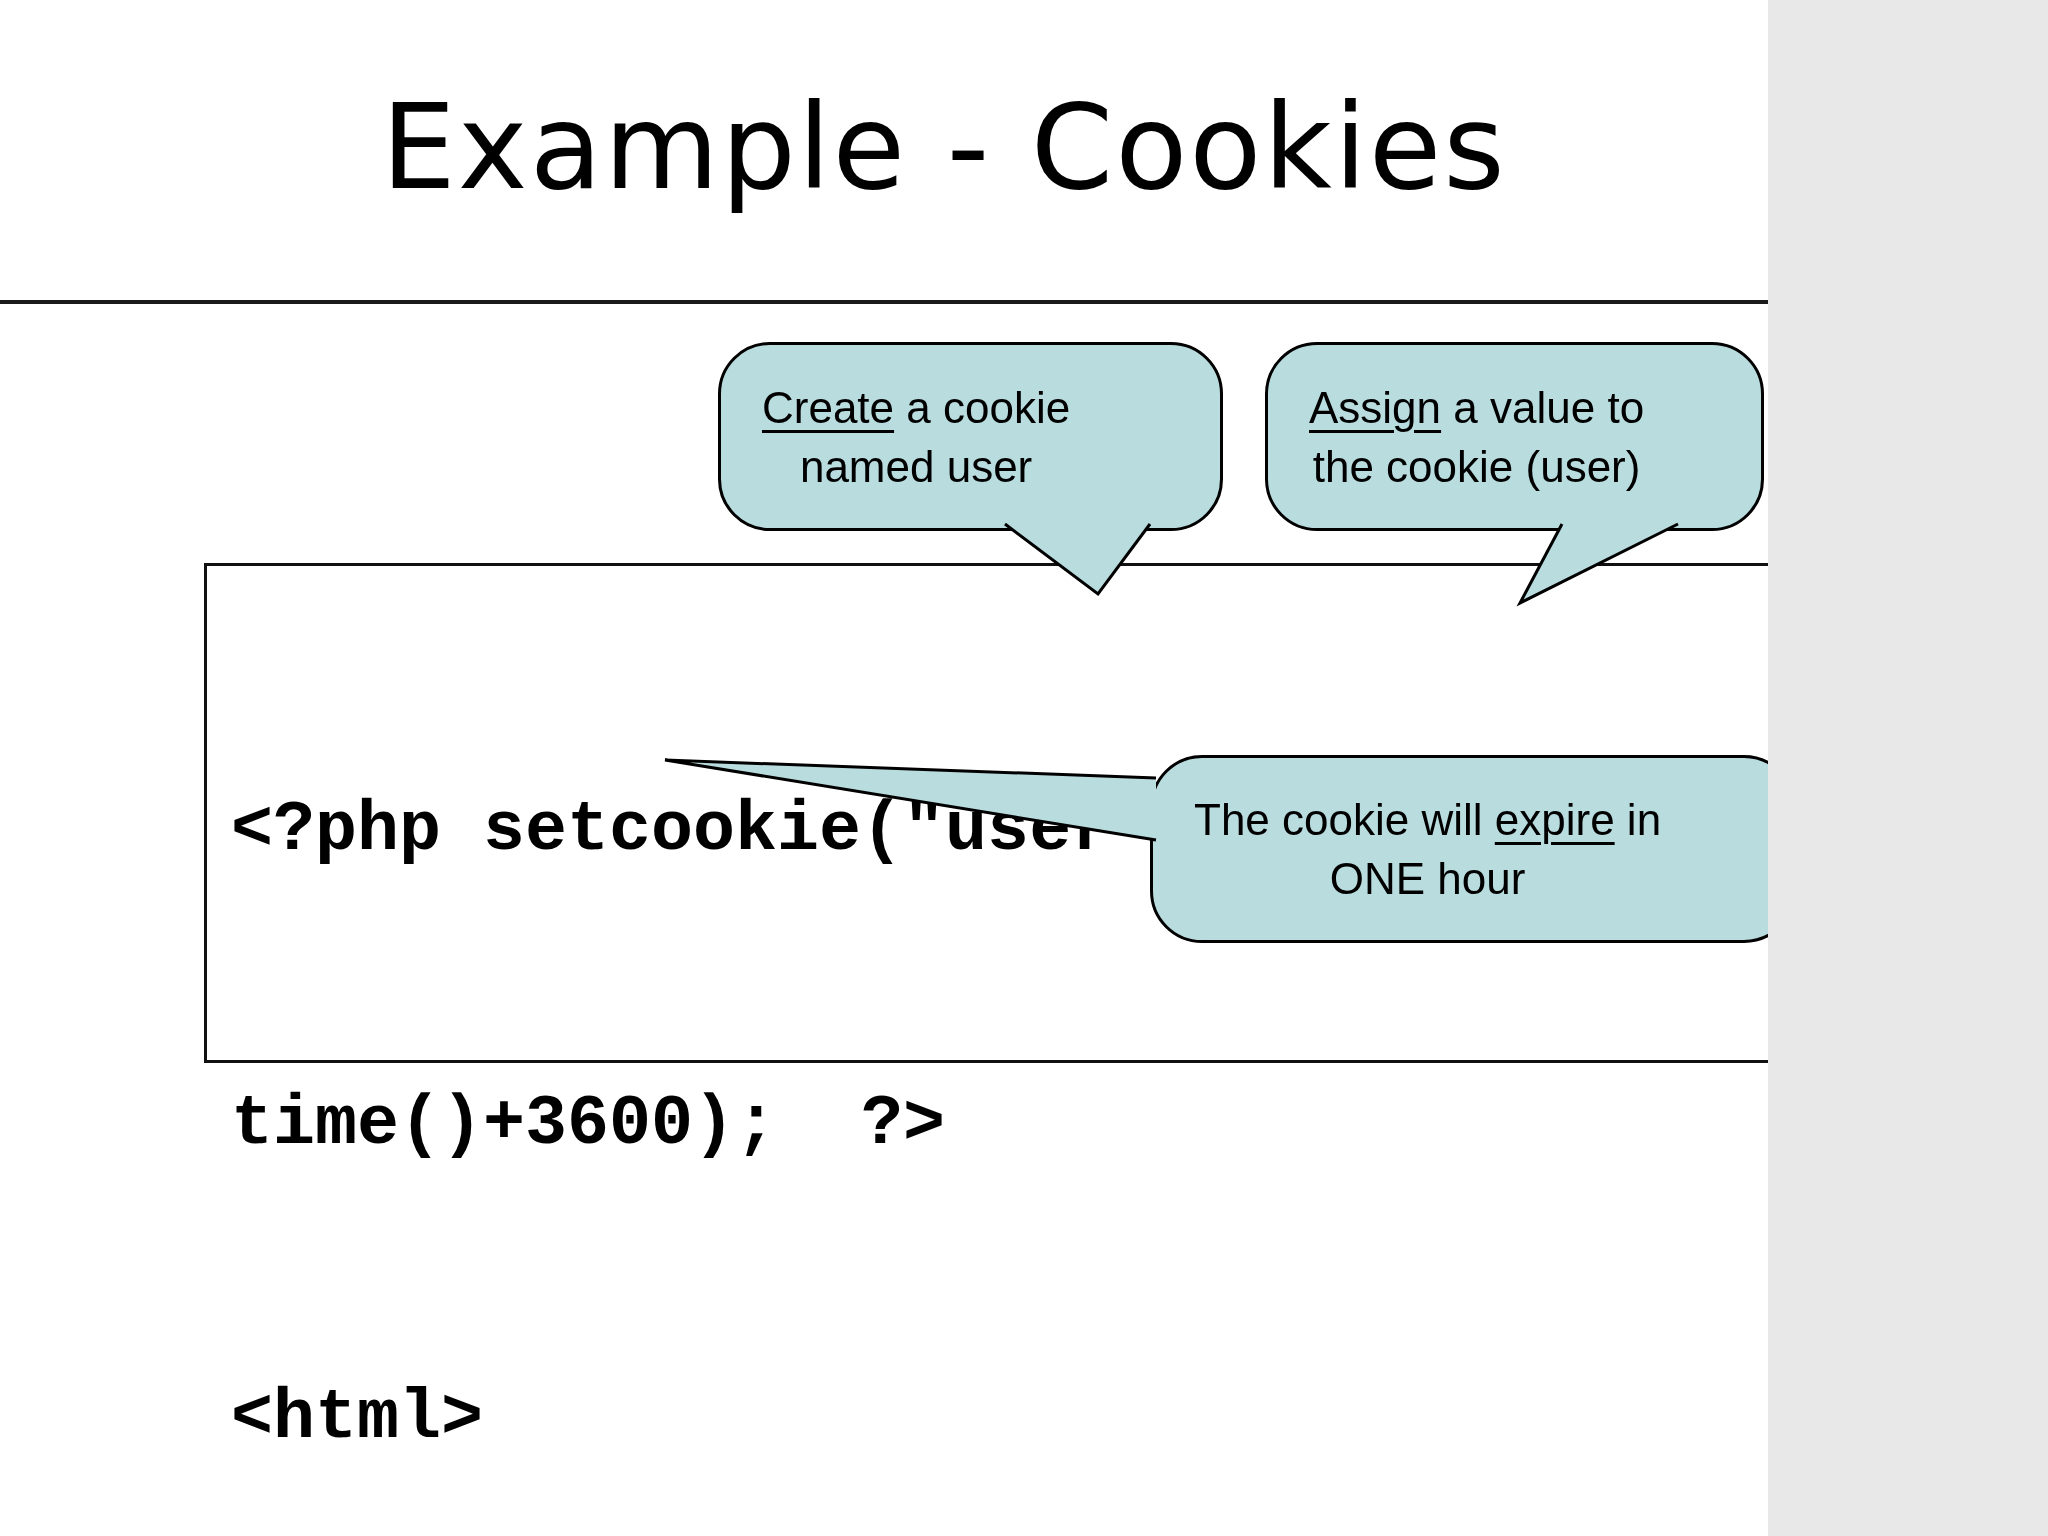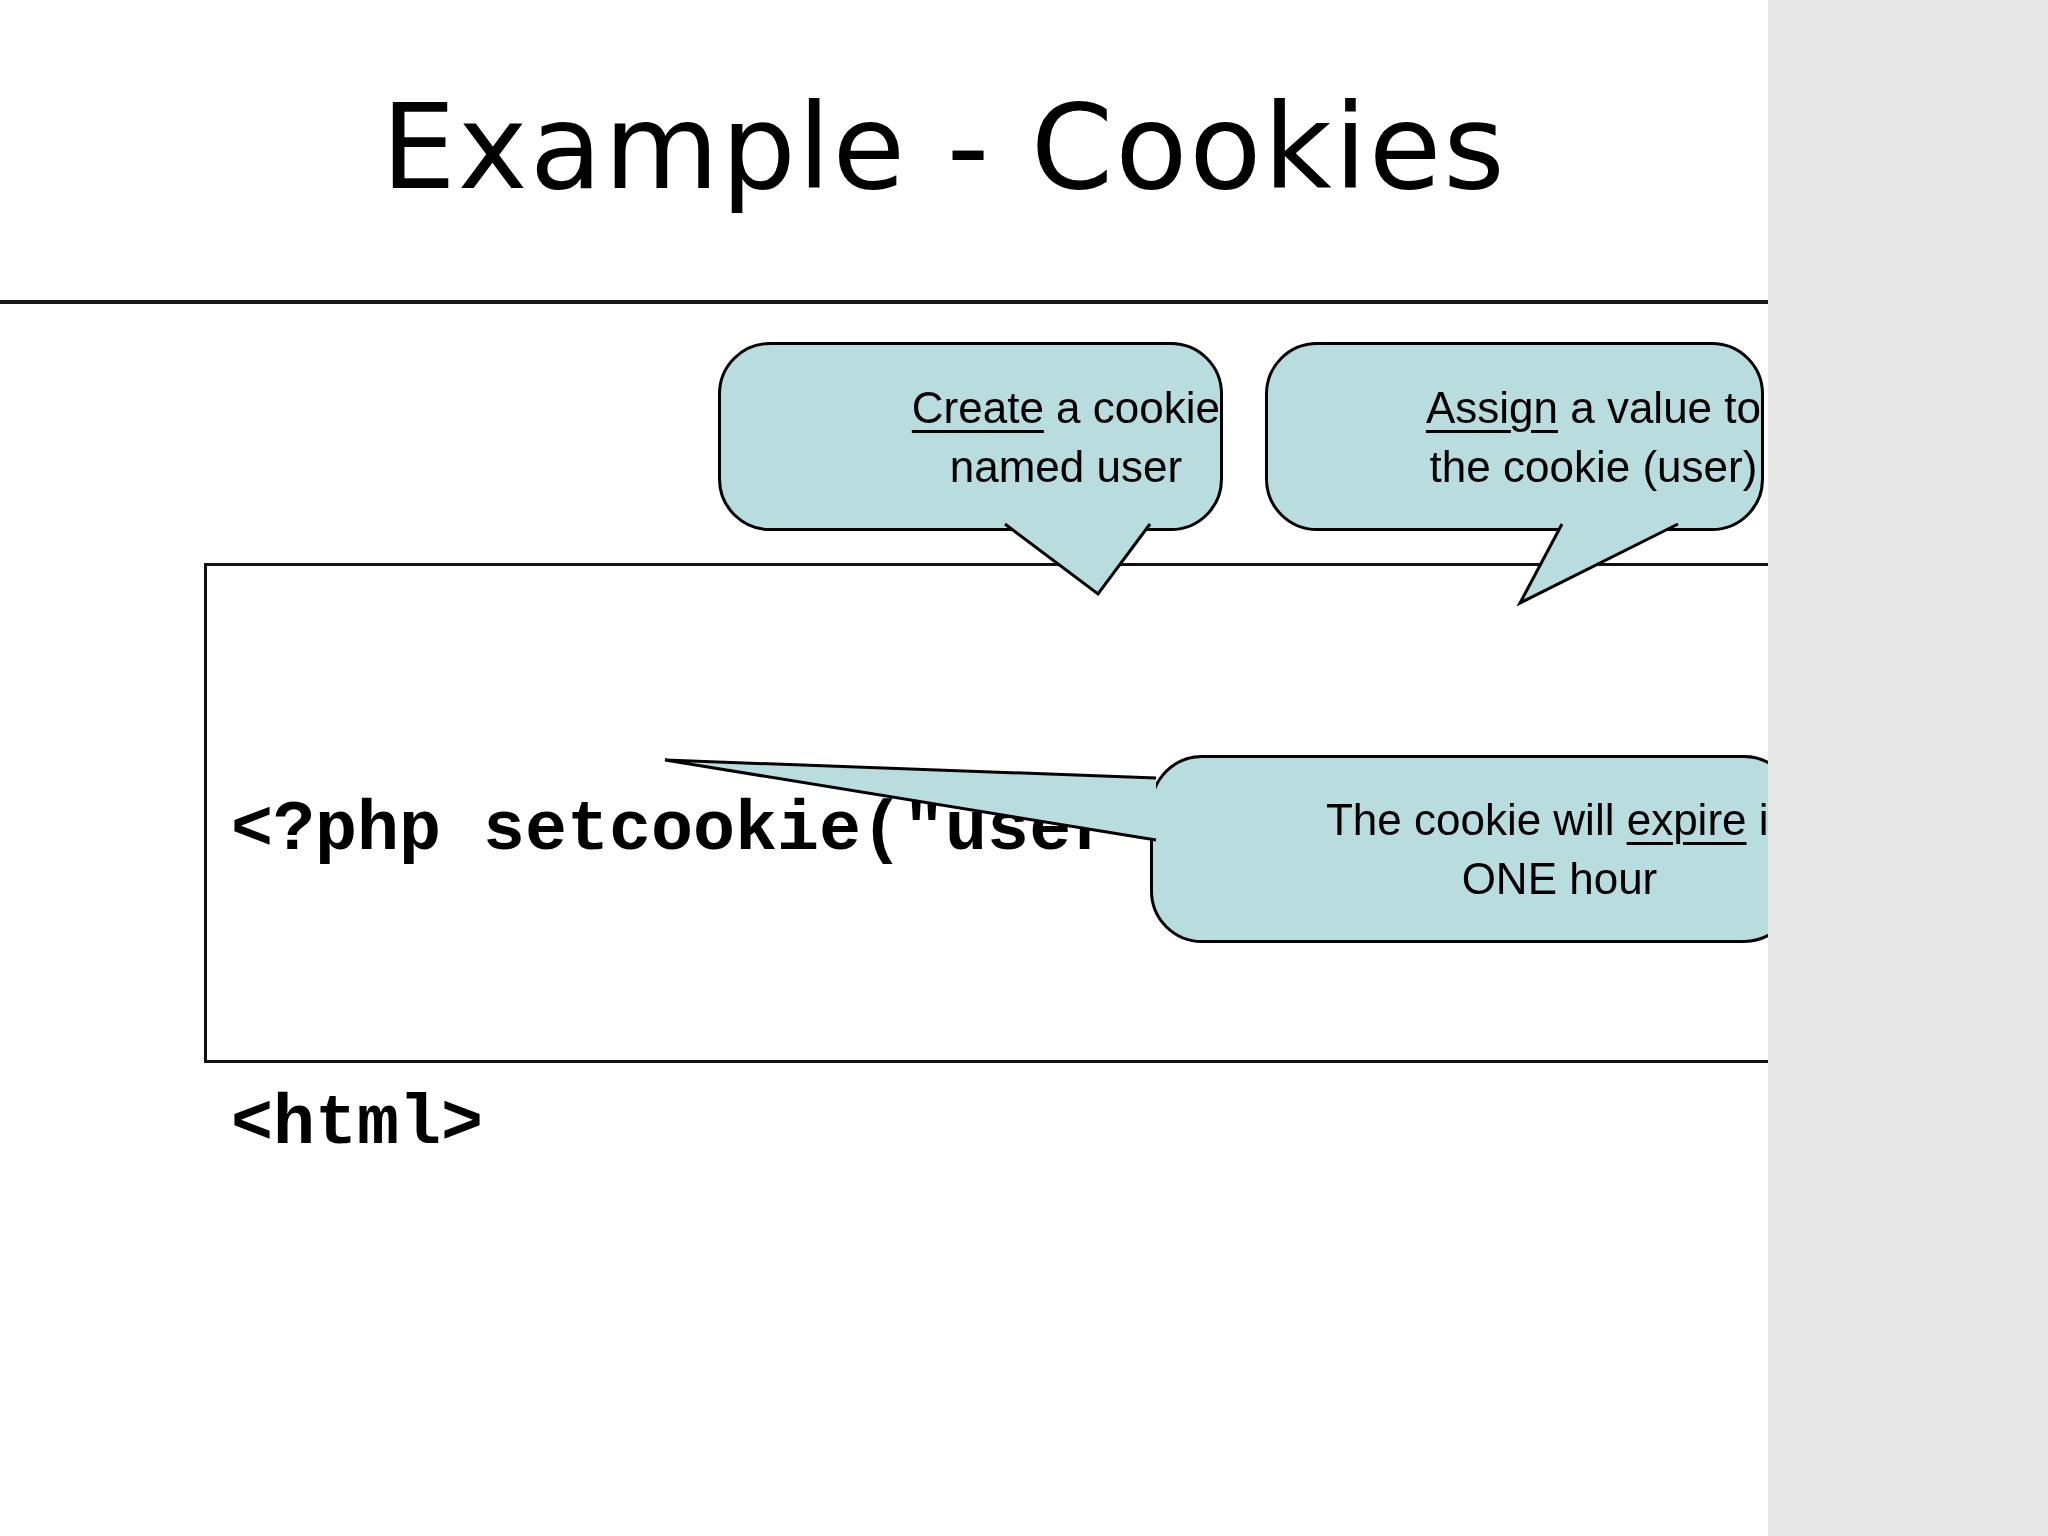--- a/index.html
+++ b/index.html
@@ -68,27 +68,28 @@
 
   
   .callout {
     position: absolute;
     box-sizing: border-box;
     background: var(--callout-fill, #b9dcdf);
     border: 3px solid var(--callout-border, #000000);
     border-radius: 52px;
     display: flex;
     align-items: center;
-    justify-content: flex-end;
+    justify-content: flex-start;
     text-align: center;
     font-family: "Liberation Sans", sans-serif;
     font-size: 44px;
     line-height: 59px;
     color: var(--text, #000000);
     z-index: 3;
+    padding-left: 41px;
   }
   .callout-create { left: 718px; top: 342px; width: 505px; height: 189px; }
   .callout-assign { left: 1265px; top: 342px; width: 499px; height: 189px; }
   .callout-expire { left: 1150px; top: 755px; width: 646px; height: 188px; }
   .u {
     text-decoration: underline;
     text-decoration-thickness: 3px;
     text-underline-offset: 7px;
   }
 
@@ -110,20 +111,21 @@
 
 <div class="slide">
 
   <h1 class="title">Example - Cookies</h1>
 
   <div class="divider"></div>
 
   <div class="code-box">
     <div class="code-block">
       <div>&lt;?php setcookie("user",  “mni",</div>
+      <div>time()+3600);  ?&gt;</div>
       <div>&lt;html&gt;</div>
       
       
     </div>
   </div>
 
   <div class="callout callout-create">
     <div>
       <span class="u">Create</span><span> a cookie</span><br>
       <span>named user</span>

